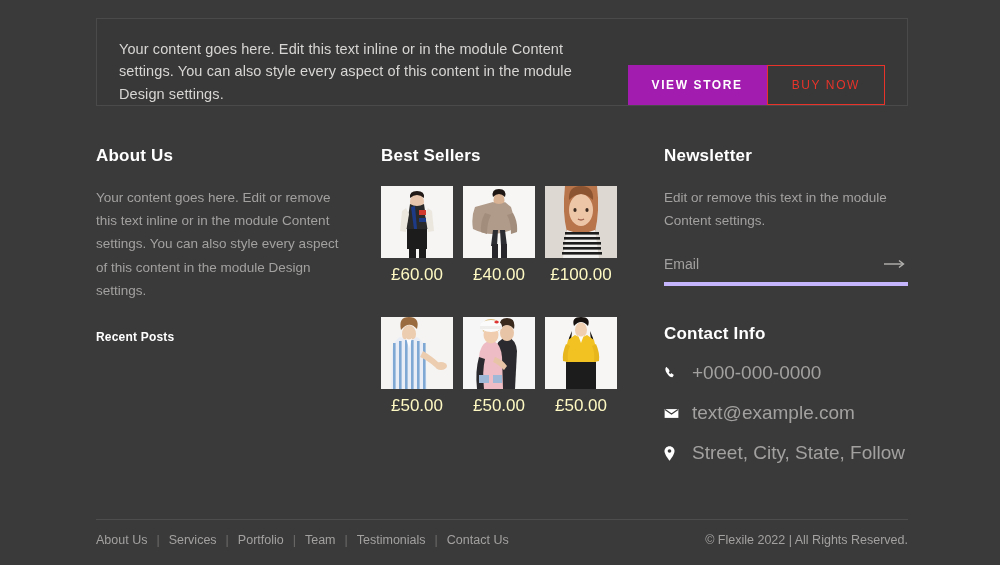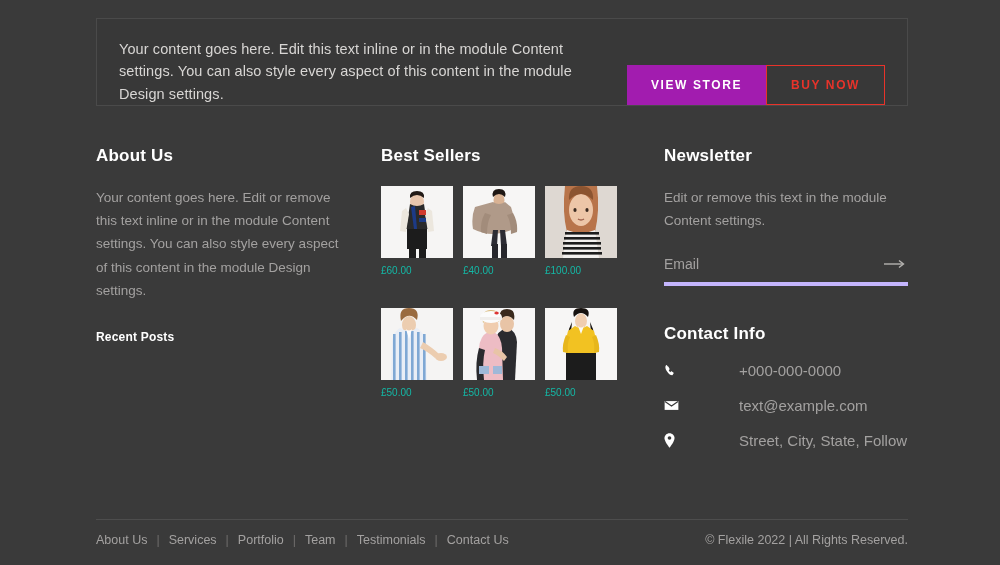--- a/index.html
+++ b/index.html
@@ -66,21 +66,21 @@
     border: none;
     cursor: pointer;
     font-family: "Liberation Sans", sans-serif;
     white-space: nowrap;
   }
 
   .btn-secondary {
     background: transparent;
     color: #e8332a;
     font-size: 12px;
-    font-weight: 700;
+    font-weight: 400;
     letter-spacing: 1.6px;
     display: flex;
     align-items: center;
     justify-content: center;
     padding: 0 24px;
     border: 1px solid #e8332a;
     cursor: pointer;
     font-family: "Liberation Sans", sans-serif;
     white-space: nowrap;
   }
@@ -143,24 +143,25 @@
     width: 72px;
     height: 72px;
     background: #f4f2f1;
     overflow: hidden;
     position: relative;
   }
 
   .product-thumb svg { display: block; width: 72px; height: 72px; }
 
   .product-price {
-    font-size: 10px;
-    color: #14b8a6;
+    font-size: 17px;
+    color: #fef9c3;
     margin-top: 7px;
     white-space: nowrap;
+    text-align: center;
   }
 
   
   .news-body {
     font-size: 13.5px;
     line-height: 1.72;
     color: #a3a1a0;
     margin-bottom: 22px;
   }
 
@@ -202,24 +203,23 @@
     margin-top: 38px;
     margin-bottom: 18px;
   }
 
   .contact-list { list-style: none; }
 
   .contact-item {
     display: flex;
     align-items: center;
     margin-bottom: 18px;
-    font-size: 15px;
+    font-size: 19px;
     color: #a3a1a0;
     cursor: pointer;
-    gap: 47px;
   }
 
   .contact-icon {
     width: 17px;
     margin-right: 11px;
     display: flex;
     align-items: center;
     justify-content: flex-start;
     color: #ffffff;
     flex: 0 0 17px;

